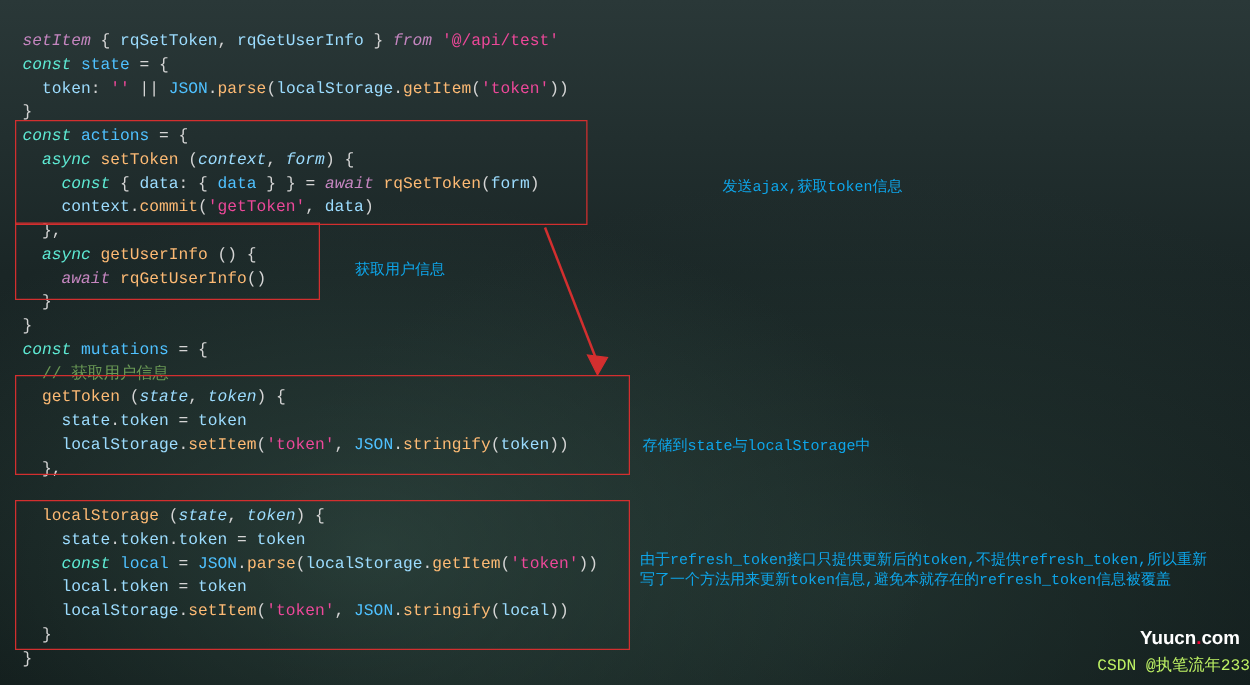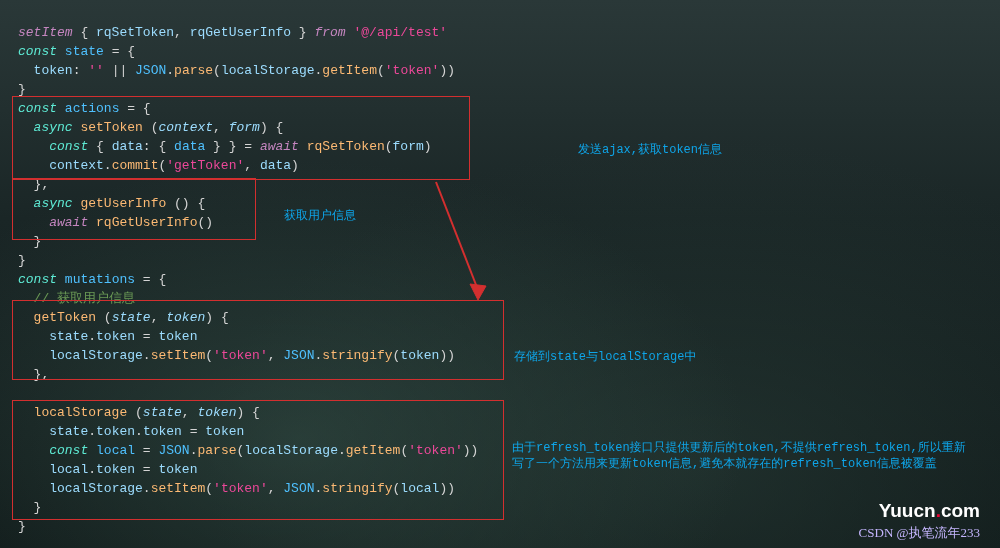--- a/index.html
+++ b/index.html
@@ -25,23 +25,23 @@
   .str { color: #ec4899; }
   .var { color: #9cdcfe; }
   .param { color: #9cdcfe; font-style: italic; }
   .comment { color: #6a9955; }
   .const { color: #4fc1ff; }
 
   .box { position: absolute; border: 1.5px solid #d32f2f; background: transparent; }
   .annot { position: absolute; color: #0ea5e9; font-family: Liberation Mono, monospace; font-size: 12px; line-height: 16px; }
   .arrow { position: absolute; stroke: #d32f2f; fill: #d32f2f; }
 
-  .watermark { position: absolute; right: 20px; bottom: 28px; color: #fff; font-family: Arial, sans-serif; font-size: 19px; font-weight: bold; }
+  .watermark { position: absolute; right: 8px; bottom: 28px; color: #fff; font-family: Arial, sans-serif; font-size: 15px; font-weight: bold; }
   .watermark .dot { color: #e03; }
-  .csdn { position: absolute; right: 20px; bottom: 6px; color: #c4b5fd; font-family: Liberation Serif, serif; font-size: 13px; }
+  .csdn { position: absolute; right: 0; bottom: 6px; color: #bef264; font-family: Liberation Mono, monospace; font-size: 13px; }
 </style>
 </head>
 <body>
 
 <div class="code">
 <span class="kw">setItem</span><span> { </span><span class="var">rqSetToken</span><span>, </span><span class="var">rqGetUserInfo</span><span> } </span><span class="kw">from</span><span> </span><span class="str">'@/api/test'</span>
 <span class="kw2">const</span><span> </span><span class="const">state</span><span> = {</span>
 <span>  </span><span class="var">token</span><span>: </span><span class="str">''</span><span> || </span><span class="const">JSON</span><span>.</span><span class="fn">parse</span><span>(</span><span class="var">localStorage</span><span>.</span><span class="fn">getItem</span><span>(</span><span class="str">'token'</span><span>))</span>
 <span>}</span>
 <span class="kw2">const</span><span> </span><span class="const">actions</span><span> = {</span>

